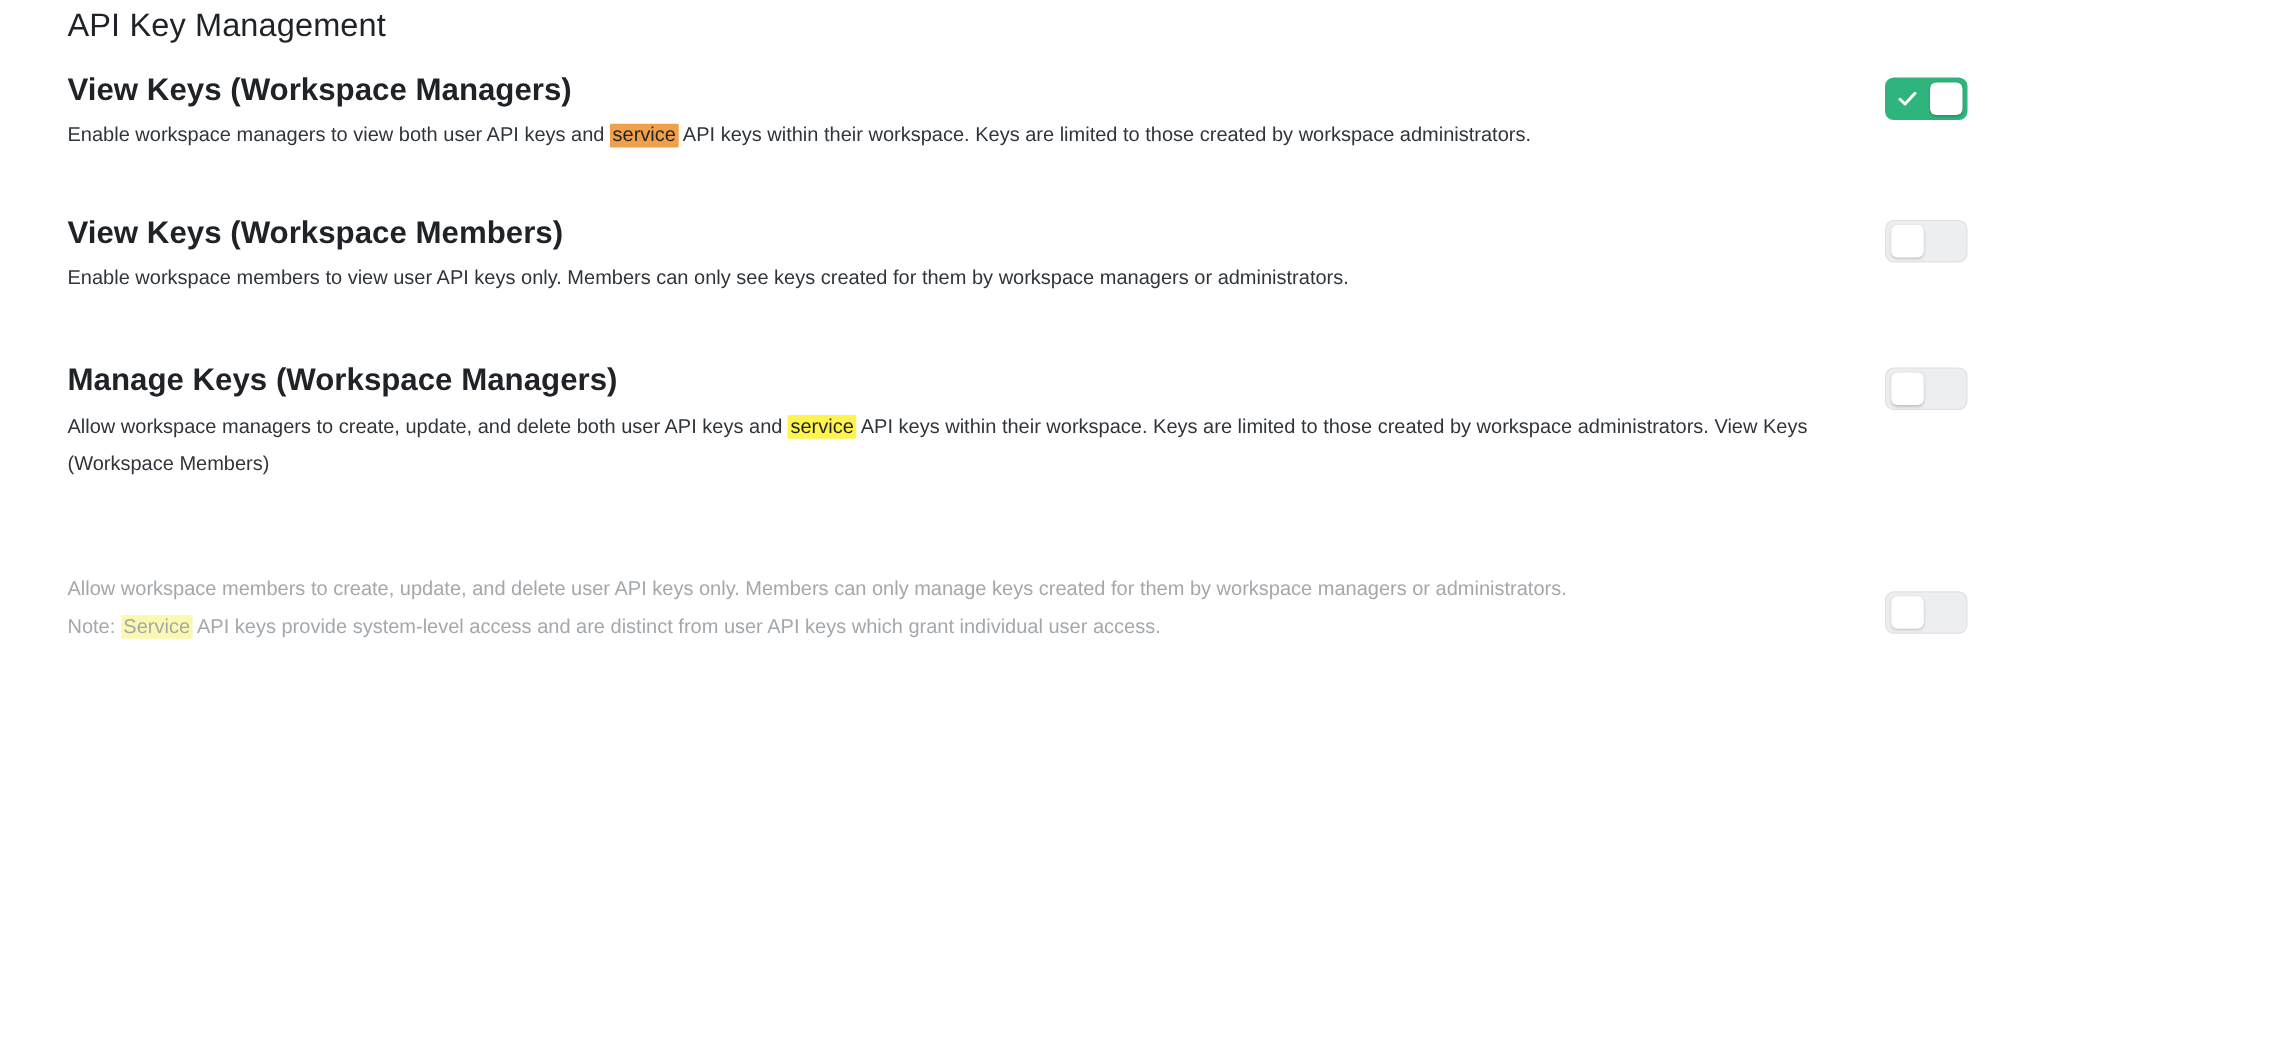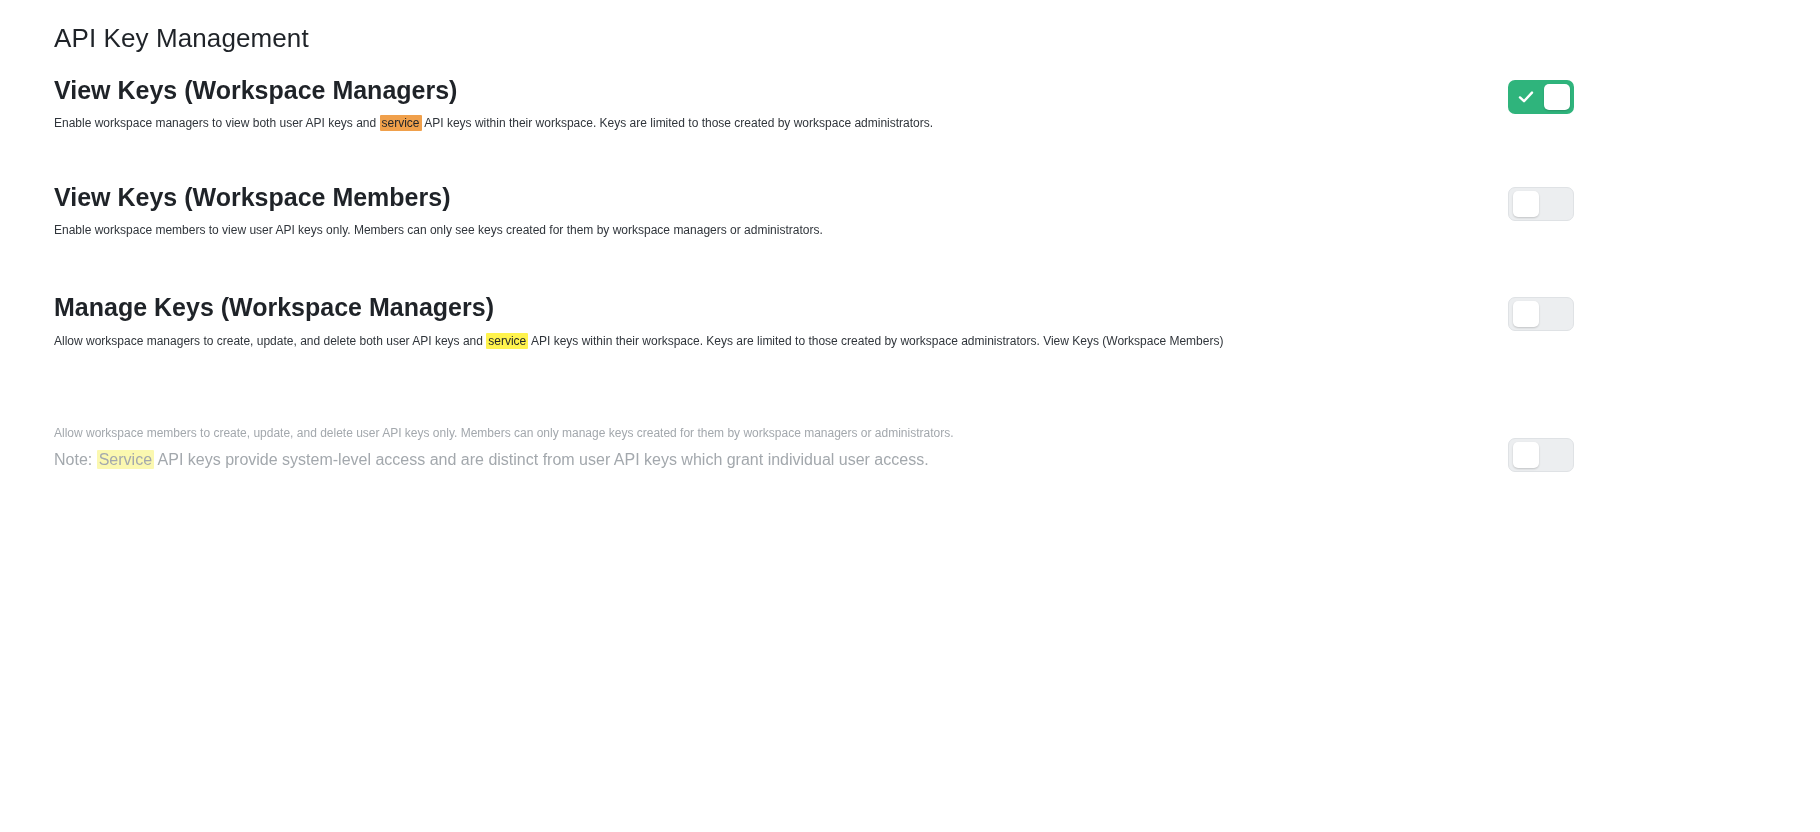--- a/index.html
+++ b/index.html
@@ -12,21 +12,21 @@
     overflow: hidden;
   }
   body {
     font-family: "Liberation Sans", sans-serif;
     color: #1f2328;
   }
   .page {
     width: 1620px;
     height: 832px;
     position: relative;
-    padding: 22px 0 0 54px;
+    padding: 4px 0 0 54px;
   }
   .page-title {
     font-size: 26px;
     font-weight: 400;
     color: #1f2328;
     letter-spacing: 0.1px;
     margin: 0 0 16px 0;
     line-height: 1.3;
   }
   .settings-list {
@@ -42,21 +42,21 @@
     width: 1420px;
   }
   .setting-title {
     font-size: 25px;
     font-weight: 700;
     color: #1f2328;
     line-height: 1.45;
     margin: 0 0 4px 0;
   }
   .setting-desc {
-    font-size: 12px;
+    font-size: 16px;
     font-weight: 400;
     color: #30353b;
     line-height: 1.88;
     margin: 0;
     max-width: 1400px;
   }
   .setting-desc.narrow { max-width: 1375px; }
   .setting-desc.wide { max-width: 1420px; }
   .row-disabled .setting-title { color: #9aa0a6; font-weight: 400; }
   .row-disabled .setting-desc { color: #a3a8ad; margin-top: 20px; }

